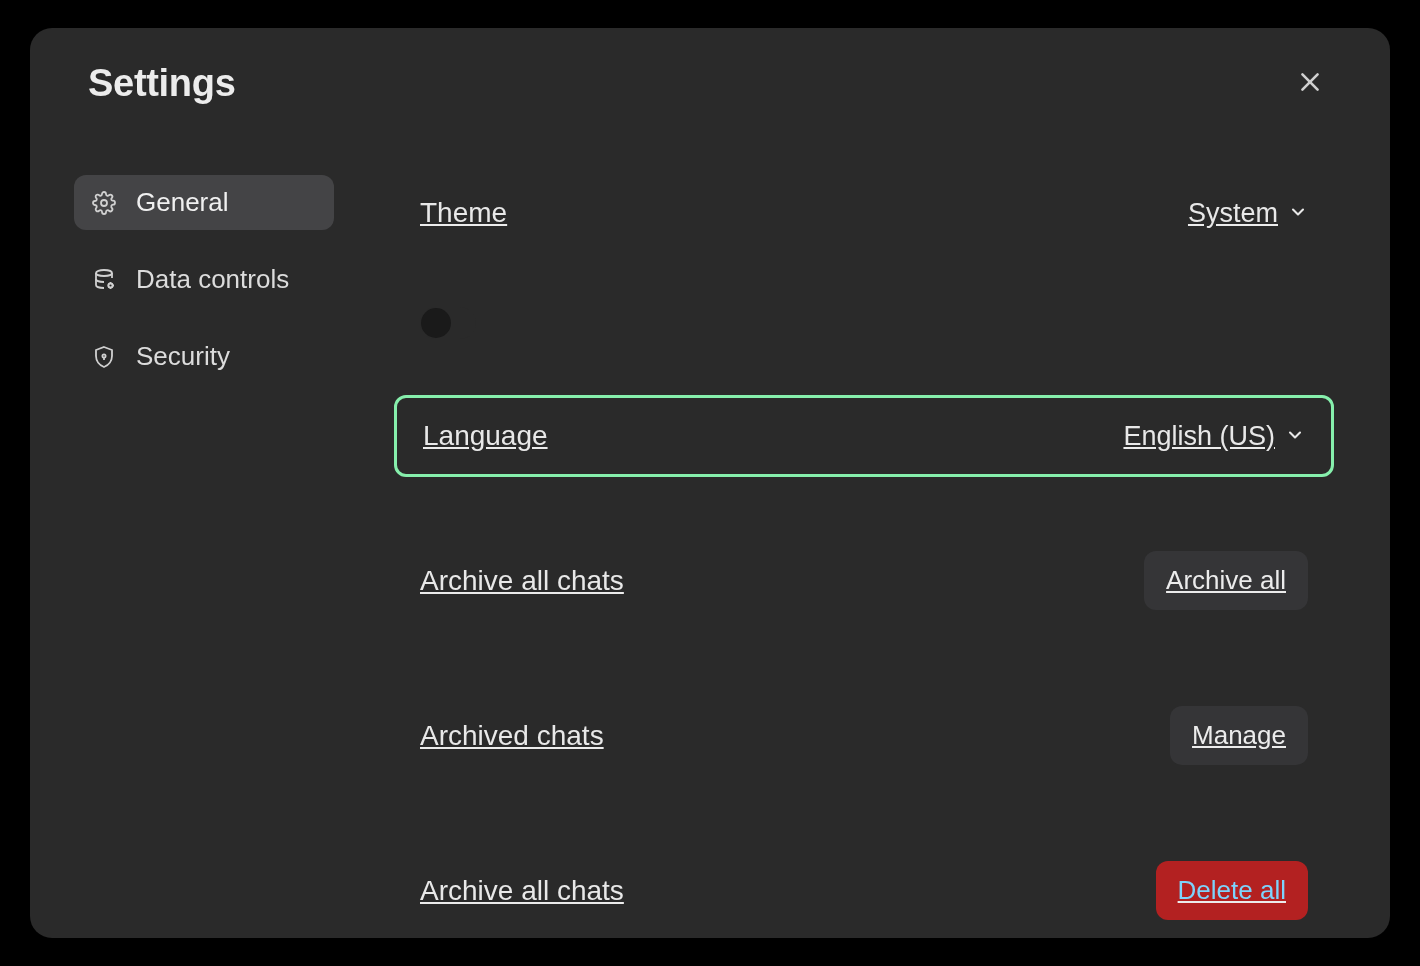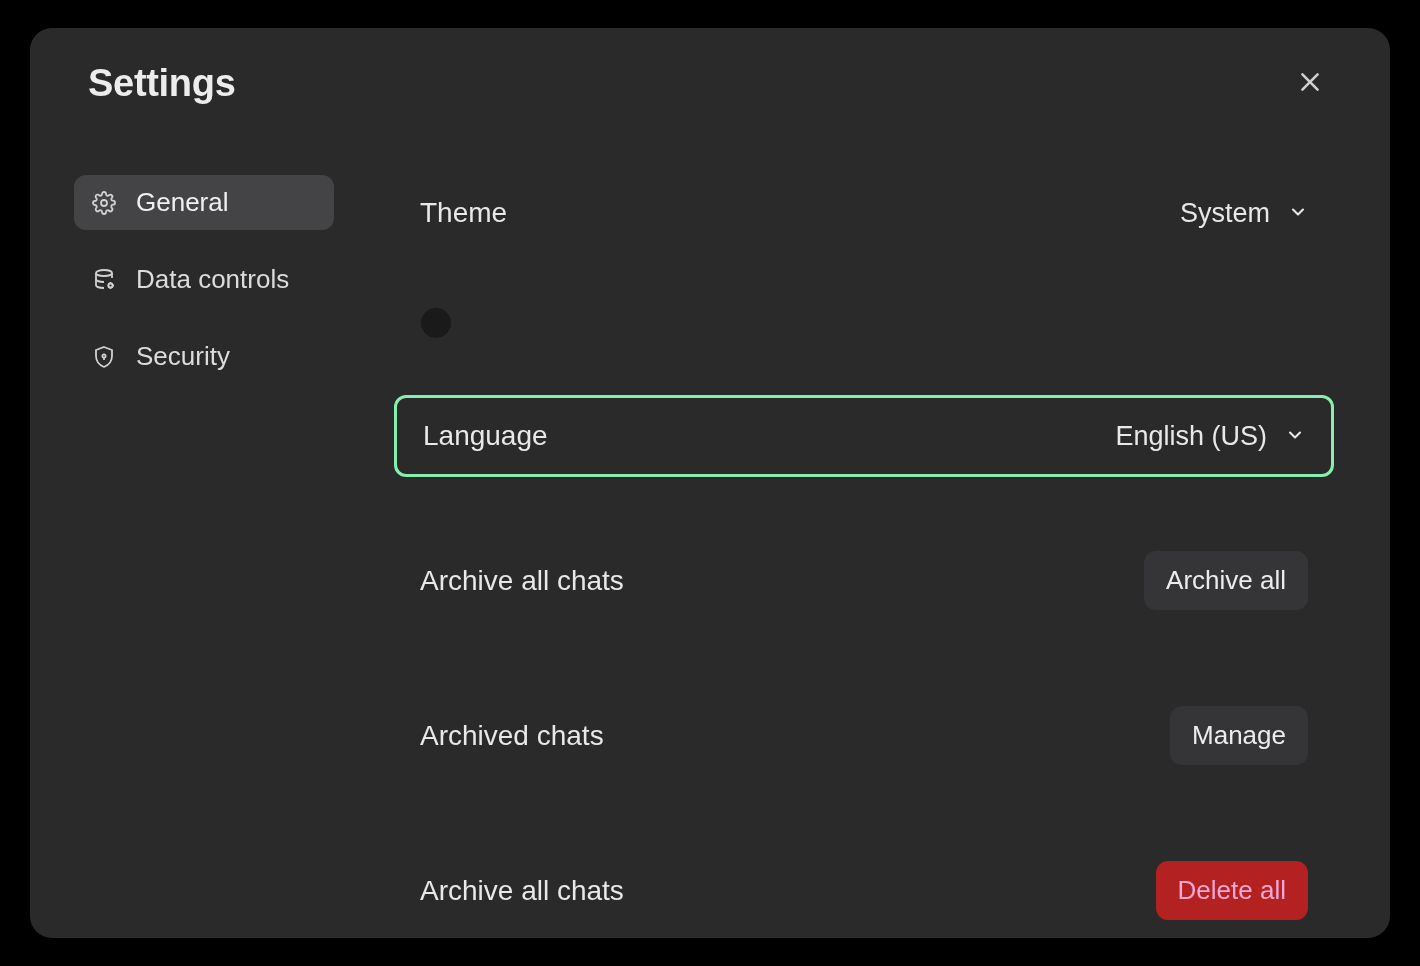--- a/index.html
+++ b/index.html
@@ -92,36 +92,37 @@
     display: flex;
     flex-direction: column;
     padding-right: 12px;
   }
   .row {
     display: flex;
     align-items: center;
     justify-content: space-between;
     padding: 22px 26px;
     border-radius: 12px;
+    text-decoration: underline;
   }
   .row + .row { margin-top: 34px; }
   .row-label {
     font-size: 28px;
     color: #e8e8e8;
   }
   .row.highlight {
     border: 3px solid #86efac;
     padding: 22px 26px;
   }
   .row.archived { margin-top: 52px; }
 
   .select-value {
     display: flex;
     align-items: flex-end;
-    gap: 18px;
+    gap: 10px;
     font-size: 27px;
     color: #e8e8e8;
     cursor: pointer;
   }
   .select-value svg { width: 20px; height: 20px; }
 
   .toggle {
     width: 56px;
     height: 32px;
     border-radius: 16px;
@@ -143,21 +144,21 @@
     padding: 14px 22px;
     border-radius: 12px;
     font-size: 26px;
     font-weight: 500;
     cursor: pointer;
     color: #ececec;
     background: #353537;
   }
   .btn.danger {
     background: #b32121;
-    color: #f9a8d4;
+    color: #7dd3fc;
   }
 </style>
 </head>
 <body>
 
 <div class="modal">
 
   <div class="modal-header">
     <div class="modal-title">Settings</div>
     <div class="close-btn">

